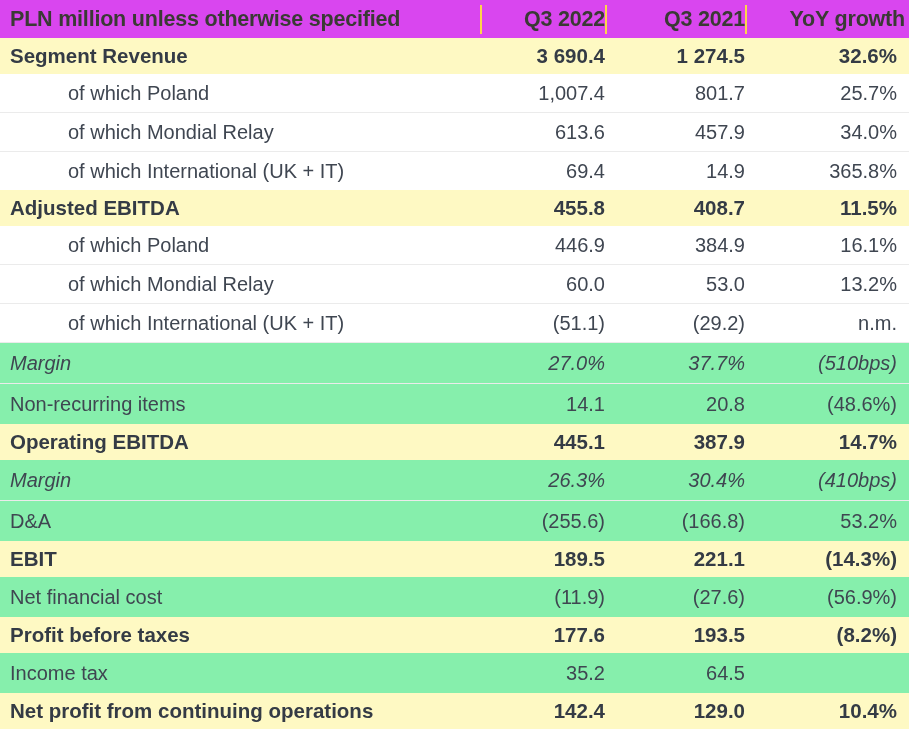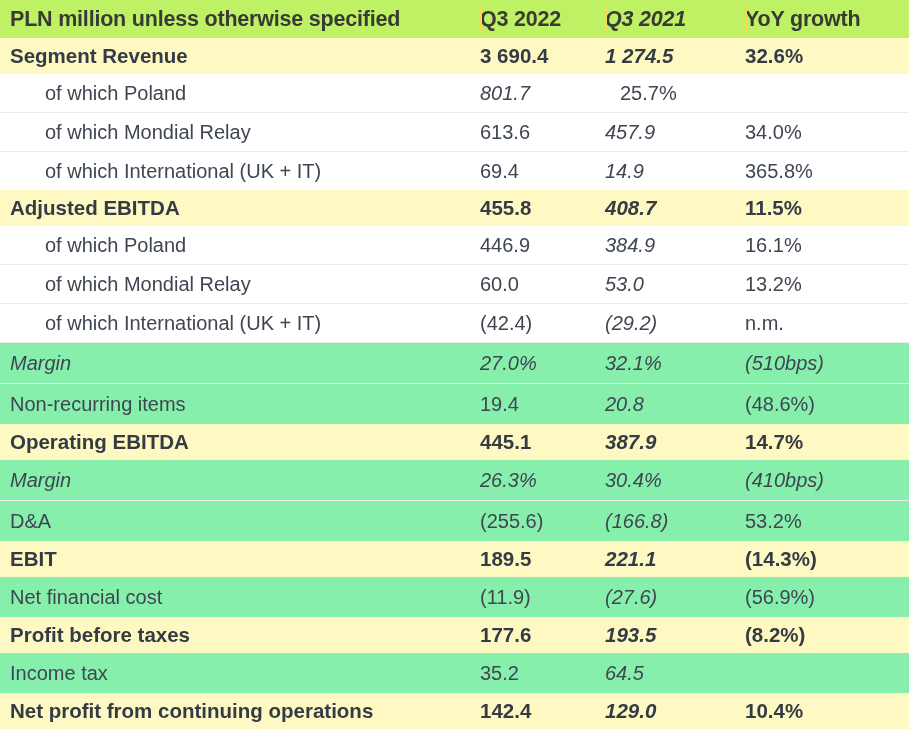--- a/index.html
+++ b/index.html
@@ -13,21 +13,21 @@
     width:909px; height:729px;
     display:flex; flex-direction:column;
     overflow:hidden;
   }
 
   .row { display:flex; align-items:center; width:909px; flex:0 0 auto; }
 
   
   .row.header {
     height:38px;
-    background:#bef264;
+    background:#d946ef;
   }
   .row.header .c-label,
   .row.header .c-num {
     color:#3a3a34;
     font-weight:bold;
     font-size:21.5px;
     letter-spacing:-0.2px;
   }
   .row.header .c-num { position:relative; }
   .row.header .c-num::before {
@@ -45,39 +45,40 @@
     flex:0 0 480px;
     padding-left:10px;
     text-align:left;
     white-space:nowrap;
     overflow:hidden;
     color:#3f4651;
     font-size:20px;
   }
   .c-num {
     flex:0 0 143px;
+    text-align:right;
     white-space:nowrap;
     color:#3f4651;
     font-size:20px;
     padding-right:0px;
   }
   .c-num.q1 { flex:0 0 125px; padding-right:0px; }
-  .c-num.q2 { flex:0 0 140px; padding-right:0px;font-style:italic; }
-  .c-num.q3 { flex:0 0 164px; padding-right:5px; }
+  .c-num.q2 { flex:0 0 140px; padding-right:0px; }
+  .c-num.q3 { flex:0 0 164px; padding-right:12px; }
 
   .row.header .c-label { font-size:21.5px; padding-left:10px; }
   .row.header .c-num.q1 { padding-right:0px; }
   .row.header .c-num.q3 { padding-right:4px; }
 
   
   .row.total .c-label,
   .row.total .c-num { font-weight:bold; color:#343b45; font-size:20.5px; }
   .row.italic .c-label,
   .row.italic .c-num { font-style:italic; }
-  .c-label.indent { padding-left:45px; }
+  .c-label.indent { padding-left:68px; }
 
   .thin-rule {
     height:1px; background:#ebebeb; width:909px; flex:0 0 auto;
   }
 </style>
 </head>
 <body>
 
 <div id="table">
 
@@ -90,20 +91,21 @@
 
   <div id="body-rows">
       <div class="row total">
         <div class="c-label">Segment Revenue</div>
         <div class="c-num q1">3 690.4</div>
         <div class="c-num q2">1 274.5</div>
         <div class="c-num q3">32.6%</div>
       </div>
       <div class="row sub">
         <div class="c-label indent">of which Poland</div>
+        <div class="c-num q1">1,007.4</div>
         <div class="c-num q2">801.7</div>
         <div class="c-num q3">25.7%</div>
       </div>
       <div class="thin-rule"></div>
       <div class="row sub">
         <div class="c-label indent">of which Mondial Relay</div>
         <div class="c-num q1">613.6</div>
         <div class="c-num q2">457.9</div>
         <div class="c-num q3">34.0%</div>
       </div>
@@ -129,35 +131,35 @@
       <div class="thin-rule"></div>
       <div class="row sub">
         <div class="c-label indent">of which Mondial Relay</div>
         <div class="c-num q1">60.0</div>
         <div class="c-num q2">53.0</div>
         <div class="c-num q3">13.2%</div>
       </div>
       <div class="thin-rule"></div>
       <div class="row sub">
         <div class="c-label indent">of which International (UK + IT)</div>
-        <div class="c-num q1">(42.4)</div>
+        <div class="c-num q1">(51.1)</div>
         <div class="c-num q2">(29.2)</div>
         <div class="c-num q3">n.m.</div>
       </div>
       <div class="thin-rule"></div>
       <div class="row plain italic">
         <div class="c-label">Margin</div>
         <div class="c-num q1">27.0%</div>
-        <div class="c-num q2">32.1%</div>
+        <div class="c-num q2">37.7%</div>
         <div class="c-num q3">(510bps)</div>
       </div>
       <div class="thin-rule"></div>
       <div class="row plain">
         <div class="c-label">Non-recurring items</div>
-        <div class="c-num q1">19.4</div>
+        <div class="c-num q1">14.1</div>
         <div class="c-num q2">20.8</div>
         <div class="c-num q3">(48.6%)</div>
       </div>
       <div class="row total">
         <div class="c-label">Operating EBITDA</div>
         <div class="c-num q1">445.1</div>
         <div class="c-num q2">387.9</div>
         <div class="c-num q3">14.7%</div>
       </div>
       <div class="row plain italic">

